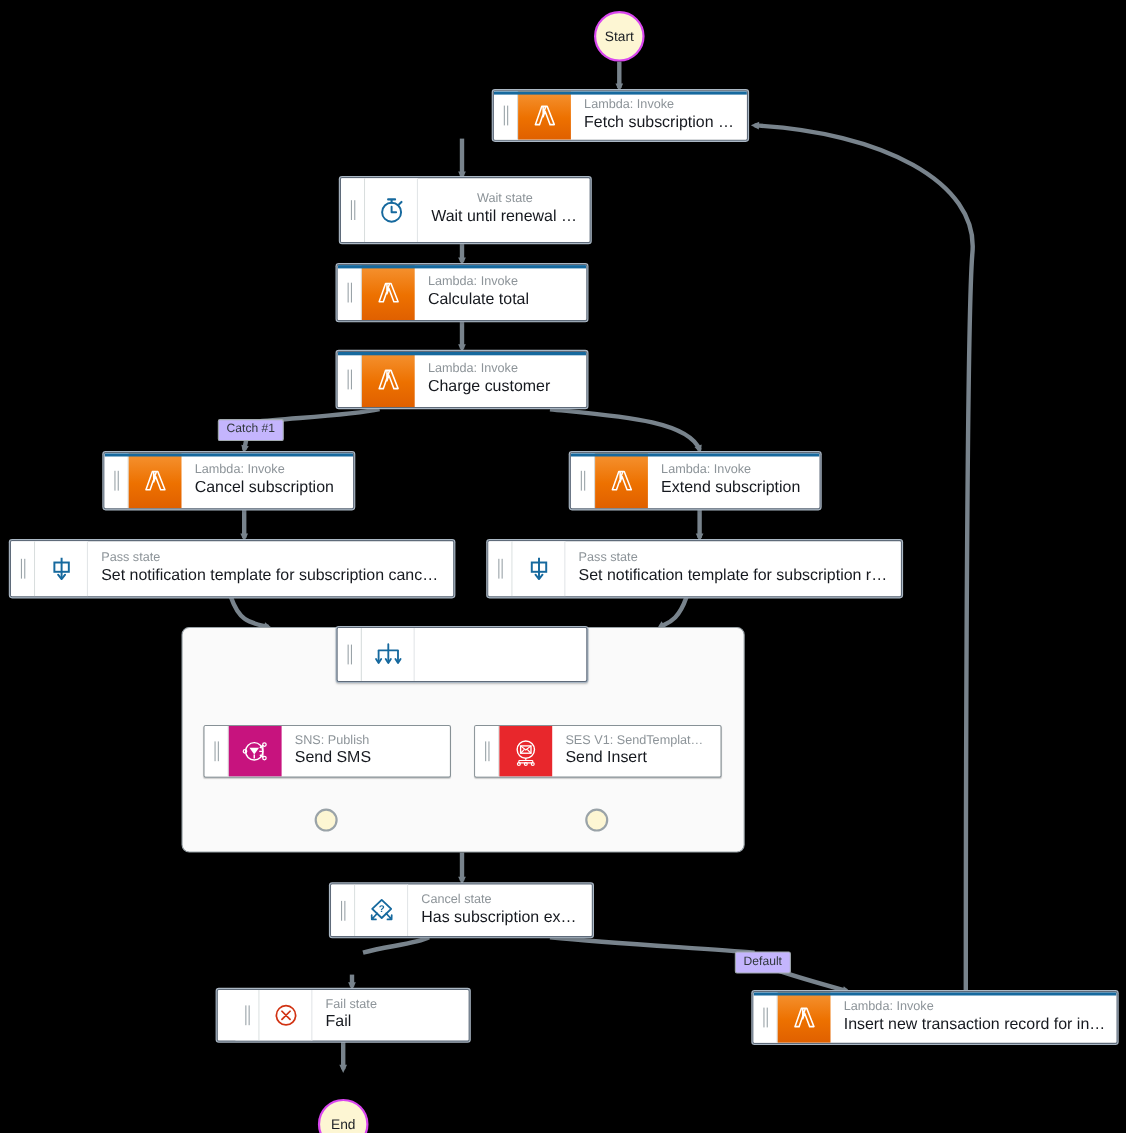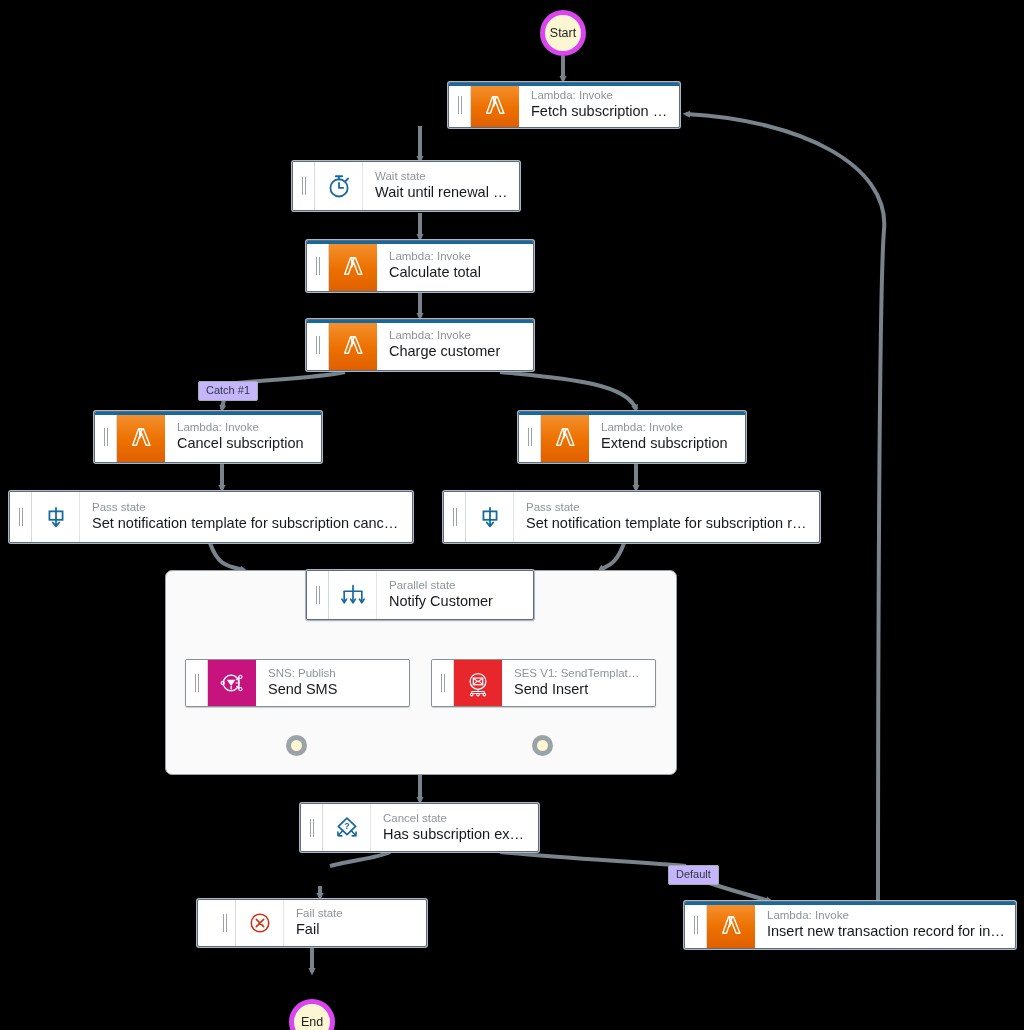--- a/index.html
+++ b/index.html
@@ -70,21 +70,21 @@
   .title {
     font-size: 14.5px; color: #16191f; line-height: 19px;
     white-space: nowrap; overflow: hidden; text-overflow: ellipsis;
   }
 
   
   .terminal {
     position: absolute;
     border-radius: 50%;
     background: #fdf6d3;
-    border: 5px solid #d946ef;
+    border: 2px solid #d946ef;
     display: flex; align-items: center; justify-content: center;
     font-size: 12.5px; color: #1b1f23;
     z-index: 3;
   }
   .terminal.small { border-color: #9aa3a8; }
 
   
   .edge-label {
     position: absolute;
     background: #c4b5fd;
@@ -191,21 +191,21 @@
       <svg width="28" height="28" viewBox="0 0 32 32">
           <path d="M6.5 25.5 L13.2 6.5 L17.4 6.5 L10.8 25.5 Z M14.6 6.5 L18.8 6.5 L26.2 25.5 L21.8 25.5 L16.6 11.6 L14.6 17.2 Z" fill="none" stroke="#ffffff" stroke-width="1.6" stroke-linejoin="round"></path>
         </svg>
     </div>
     <div class="labels">
       <div class="subtitle">Lambda: Invoke</div>
       <div class="title">Fetch subscription details</div>
     </div>
   </div>
 
-  <div class="node selected" style="left:292px; top:161px; width:228px; height:50px;">
+  <div class="node selected" style="left:309px; top:161px; width:228px; height:60px;text-align:center;">
     <div class="grip">
         <i></i>
         <i></i>
       </div>
     <div class="iconbox plain">
       <svg width="30" height="30" viewBox="0 0 32 32">
         <circle cx="16" cy="18" r="9.2" fill="none" stroke="#16699e" stroke-width="1.9"></circle>
         <path d="M16 18 L16 12.8 M16 18 L20.4 18" stroke="#16699e" stroke-width="1.9" stroke-linecap="round" fill="none"></path>
         <path d="M12.6 5.6 L19.4 5.6 M16 5.6 L16 8.8" stroke="#16699e" stroke-width="2" stroke-linecap="round"></path>
         <path d="M23.3 10.4 L25.6 8.1" stroke="#16699e" stroke-width="2" stroke-linecap="round"></path>
@@ -327,24 +327,20 @@
     <div class="grip">
         <i></i>
         <i></i>
       </div>
     <div class="iconbox plain">
       <svg width="30" height="30" viewBox="0 0 32 32">
         <path d="M16 6 L16 12 M6.6 12 L25.4 12" stroke="#16699e" stroke-width="1.8" fill="none" stroke-linecap="round"></path>
         <path d="M6.6 12 L6.6 23 M16 12 L16 23 M25.4 12 L25.4 23" stroke="#16699e" stroke-width="1.8" fill="none"></path>
         <path d="M4.1 20.4 L6.6 24.3 L9.1 20.4 M13.5 20.4 L16 24.3 L18.5 20.4 M22.9 20.4 L25.4 24.3 L27.9 20.4" fill="none" stroke="#16699e" stroke-width="1.8" stroke-linecap="round" stroke-linejoin="round"></path>
       </svg>
-    </div>
-    <div class="labels">
-      <div class="subtitle">Parallel state</div>
-      <div class="title">Notify Customer</div>
     </div>
   </div>
 
   <div class="node" style="left:185px; top:659px; width:225px; height:48px;">
     <div class="grip">
         <i></i>
         <i></i>
       </div>
     <div class="iconbox sns">
       <svg width="28" height="28" viewBox="0 0 32 32">

